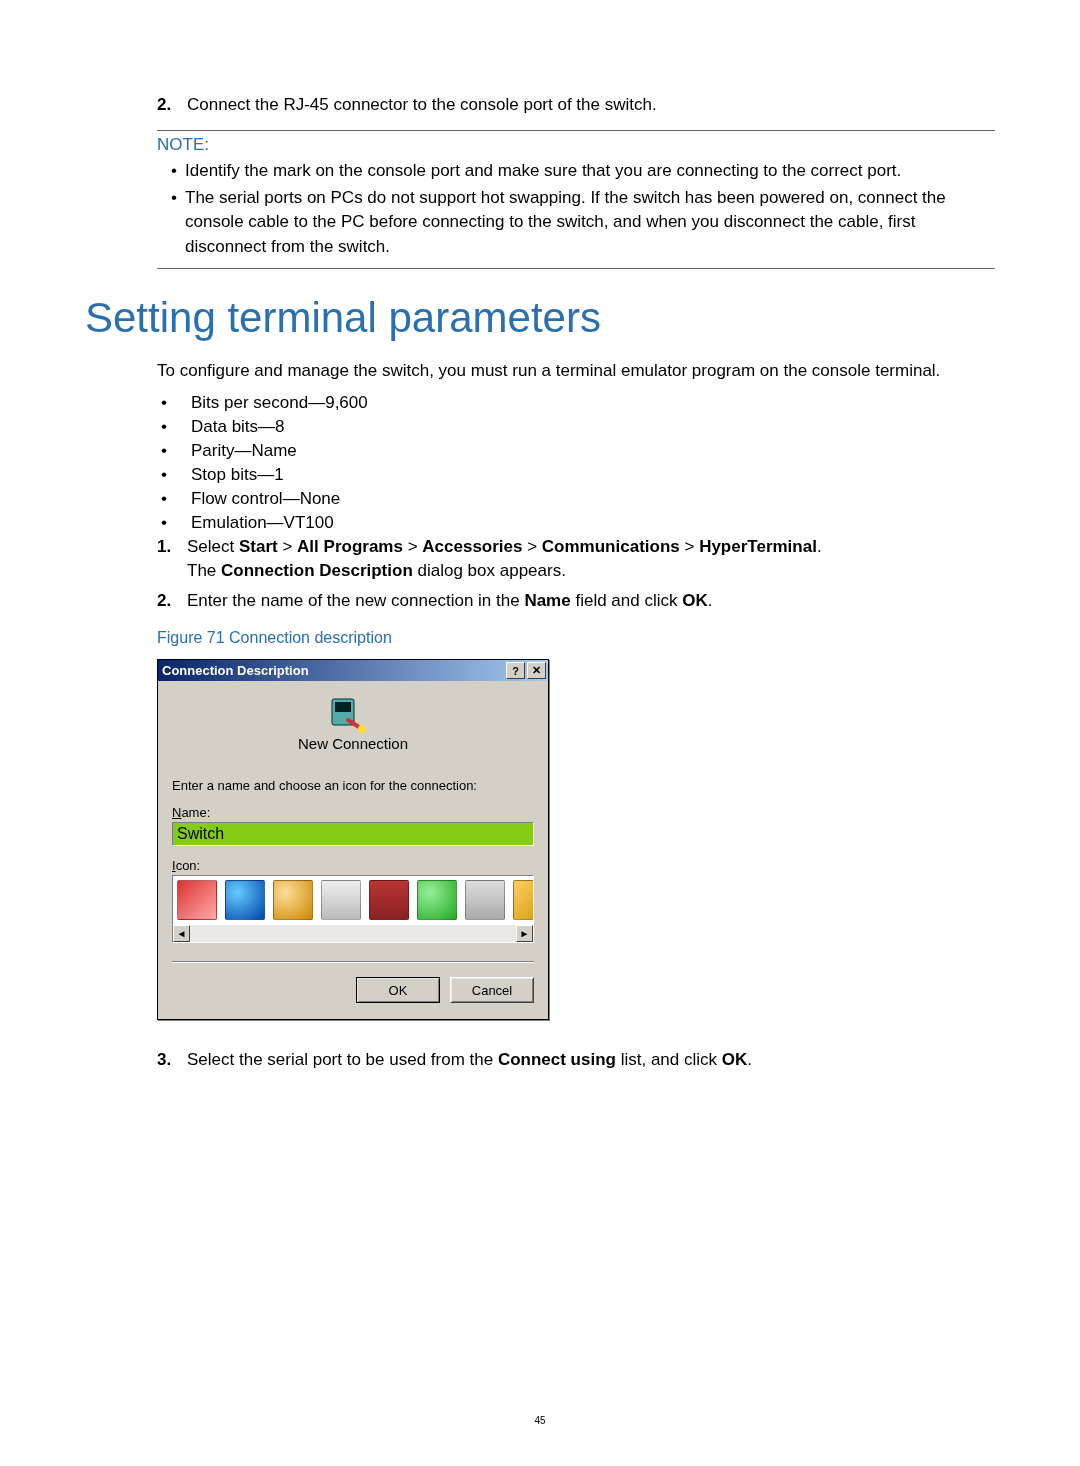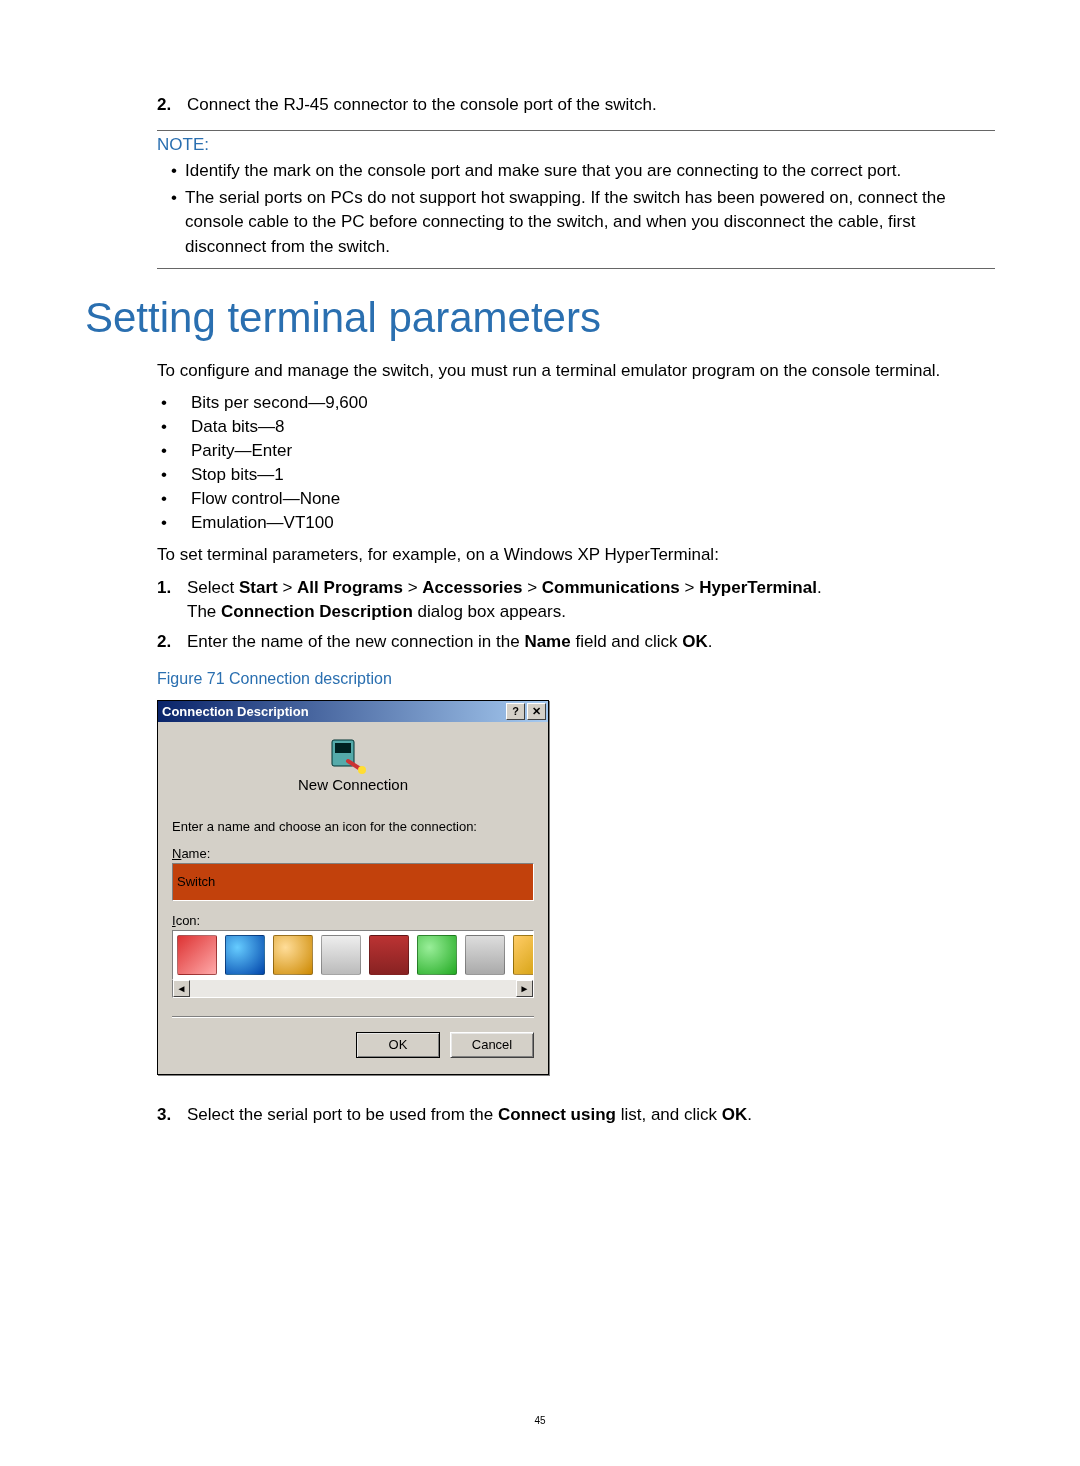--- a/index.html
+++ b/index.html
@@ -141,24 +141,24 @@
   .dlg-newconn { font-size: 15px; }
   .dlg-instr { margin-bottom: 12px; }
   .dlg-label { margin-bottom: 2px; }
   .dlg-label .u { text-decoration: underline; }
   .dlg-input {
     width: 100%;
     box-sizing: border-box;
     border: 1px solid #808080;
     border-right-color: #fff;
     border-bottom-color: #fff;
-    background: #c2410c;
-    padding: 18px 4px;
+    background: #84cc16;
+    padding: 11px 4px;
     font-family: Tahoma, Arial, sans-serif;
-    font-size: 13px;
+    font-size: 16px;
     margin-bottom: 12px;
     height: 20px;
   }
   .icon-strip-wrap { margin-bottom: 18px; }
   .icon-strip {
     border: 1px solid #808080;
     border-right-color: #fff;
     border-bottom-color: #fff;
     background: #fff;
     height: 48px;
@@ -257,37 +257,36 @@
       <div class="settings-item">
         <span class="dot">•</span>
         <span>Bits per second—9,600</span>
       </div>
       <div class="settings-item">
         <span class="dot">•</span>
         <span>Data bits—8</span>
       </div>
       <div class="settings-item">
         <span class="dot">•</span>
-        <span>Parity—Enter</span>
+        <span>Parity—Name</span>
       </div>
       <div class="settings-item">
         <span class="dot">•</span>
         <span>Stop bits—1</span>
       </div>
       <div class="settings-item">
         <span class="dot">•</span>
         <span>Flow control—None</span>
       </div>
       <div class="settings-item">
         <span class="dot">•</span>
         <span>Emulation—VT100</span>
       </div>
     </div>
 
-  <div class="body-para" style="margin-top:10px">To set terminal parameters, for example, on a Windows XP HyperTerminal:</div>
 
   <div id="steps-list">
       <div class="ol-item">
         <span class="ol-num">1.</span>
         <span class="ol-text">Select <b>Start</b> &gt; <b>All Programs</b> &gt; <b>Accessories</b> &gt; <b>Communications</b> &gt; <b>HyperTerminal</b>.<div style="margin-top: 4px;">The <b>Connection Description</b> dialog box appears.</div></span>
       </div>
       <div class="ol-item">
         <span class="ol-num">2.</span>
         <span class="ol-text">Enter the name of the new connection in the <b>Name</b> field and click <b>OK</b>.</span>
       </div>

